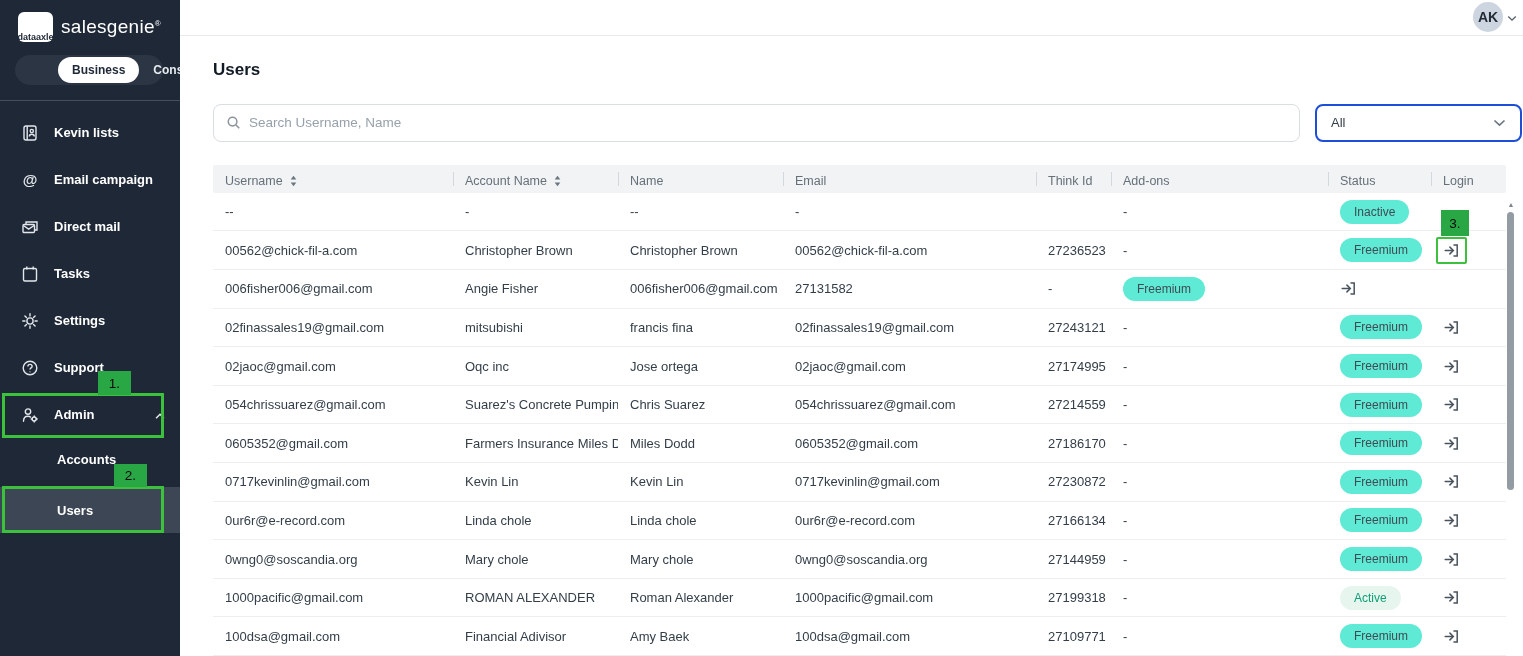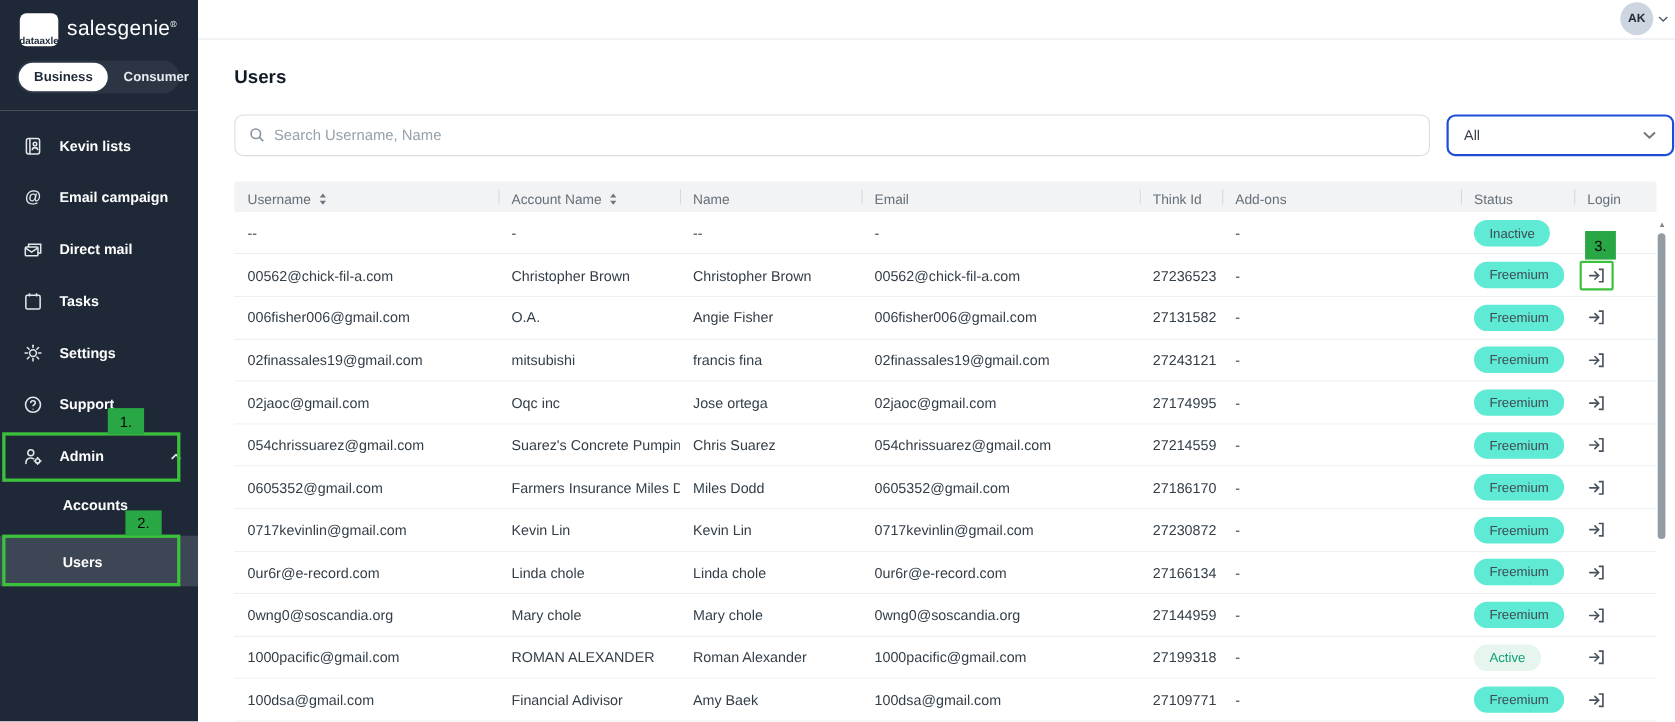--- a/index.html
+++ b/index.html
@@ -13,37 +13,37 @@
 
   
   .sidebar{width:180px;min-width:180px;height:656px;background:var(--sidebar-bg);color:#fff;}
   .brand{display:flex;align-items:center;gap:8px;padding:12px 0 0 18px;}
   .logo-box{width:35px;height:30px;background:#fff;border-radius:6px;display:flex;flex-direction:row;
     align-items:flex-end;justify-content:center;line-height:9px;font-size:9px;font-weight:bold;color:#1e2836;}
   .brand-name{font-size:19px;color:#fff;letter-spacing:.3px;}
   .brand-name sup{font-size:8px;}
   .toggle{margin:13px 0 0 15px;width:148px;background:#2b3544;border-radius:999px;display:flex;align-items:center;padding:2px;}
   .toggle-opt{font-size:12px;font-weight:bold;padding:6px 14px;border-radius:999px;color:#e7ebef;cursor:pointer;}
-  .toggle-opt.sel{background:#fff;color:#1e2836;}
+  .toggle-opt.sel{background:#fff;color:#1e2836;margin-left:41px;}
   .side-divider{border:none;border-top:1px solid rgba(255,255,255,.18);margin-top:15px;}
   .nav{margin-top:8px;}
   .nav-item{height:47px;display:flex;align-items:center;gap:15px;padding:0 14px 0 21px;cursor:pointer;}
   .nav-icon{width:18px;height:18px;display:flex;align-items:center;justify-content:center;color:#e3e7eb;}
   .nav-icon svg{stroke:#e3e7eb;fill:none;stroke-width:1.4;}
   .at-glyph{font-size:15px;font-weight:bold;color:#e3e7eb;}
   .nav-label{font-size:13px;font-weight:bold;color:#fff;flex:1;white-space:nowrap;}
   .nav-chevron svg{stroke:#e3e7eb;fill:none;stroke-width:1.8;}
   .subnav-item{display:flex;align-items:center;padding-left:57px;font-size:13px;font-weight:bold;color:#fff;cursor:pointer;}
   .subnav-item.accounts{height:43px;}
   .subnav-item.users{height:46px;margin-top:6px;background:var(--sidebar-sel);}
 
   
   .main{flex:1;display:flex;flex-direction:column;background:#fff;}
   .topbar{height:45px;border-bottom:1px solid #e8eaee;display:flex;align-items:center;justify-content:flex-end;padding-right:6px;gap:4px;}
-  .avatar{width:30px;height:30px;border-radius:50%;background:#ccd5e0;color:#222b36;font-size:11px;font-weight:bold;
+  .avatar{width:30px;height:30px;border-radius:50%;background:#ccd5e0;color:#222b36;font-size:14px;font-weight:bold;
     display:flex;align-items:center;justify-content:center;cursor:pointer;}
   .topbar-chevron svg{stroke:#55606a;fill:none;stroke-width:1.6;}
   .content{padding:24px 0 0 33px;flex:1;}
   .page-title{font-size:17px;font-weight:bold;color:#111b26;}
   .filter-row{display:flex;gap:15px;margin-top:24px;padding-right:1px;}
   .search-box{flex:1;height:38px;border:1px solid #d9dee3;border-radius:8px;display:flex;align-items:center;padding:0 12px;gap:8px;background:#fff;}
   .search-box input{border:none;outline:none;flex:1;font-size:13.5px;color:var(--txt);font-family:inherit;background:transparent;}
   .search-box input::placeholder{color:#97a1ab;}
   .dropdown{width:207px;height:38px;border:2px solid #1d4ed8;border-radius:8px;display:flex;align-items:center;
     justify-content:space-between;padding:0 14px;font-size:13px;color:#333e48;cursor:pointer;background:#fff;}
@@ -290,21 +290,20 @@
                   <svg width="17" height="17" viewBox="0 0 17 17" stroke-linecap="round">
                     <path d="M2.2 8.5H9.8"></path>
                     <path d="M6.9 5.1 10.3 8.5 6.9 11.9"></path>
                     <path d="M11 2.9H14.2V14.1H11"></path>
                   </svg>
                 </span>
               </div>
             </div>
             <div class="trow">
               <div class="tcell">006fisher006@gmail.com</div>
-              <div class="tcell">O.A.</div>
               <div class="tcell">Angie Fisher</div>
               <div class="tcell">006fisher006@gmail.com</div>
               <div class="tcell">27131582</div>
               <div class="tcell">-</div>
               <div class="tcell">
                 <span class="pill">Freemium</span>
               </div>
               <div class="tcell">
                 <span class="login-btn">
                   <svg width="17" height="17" viewBox="0 0 17 17" stroke-linecap="round">

